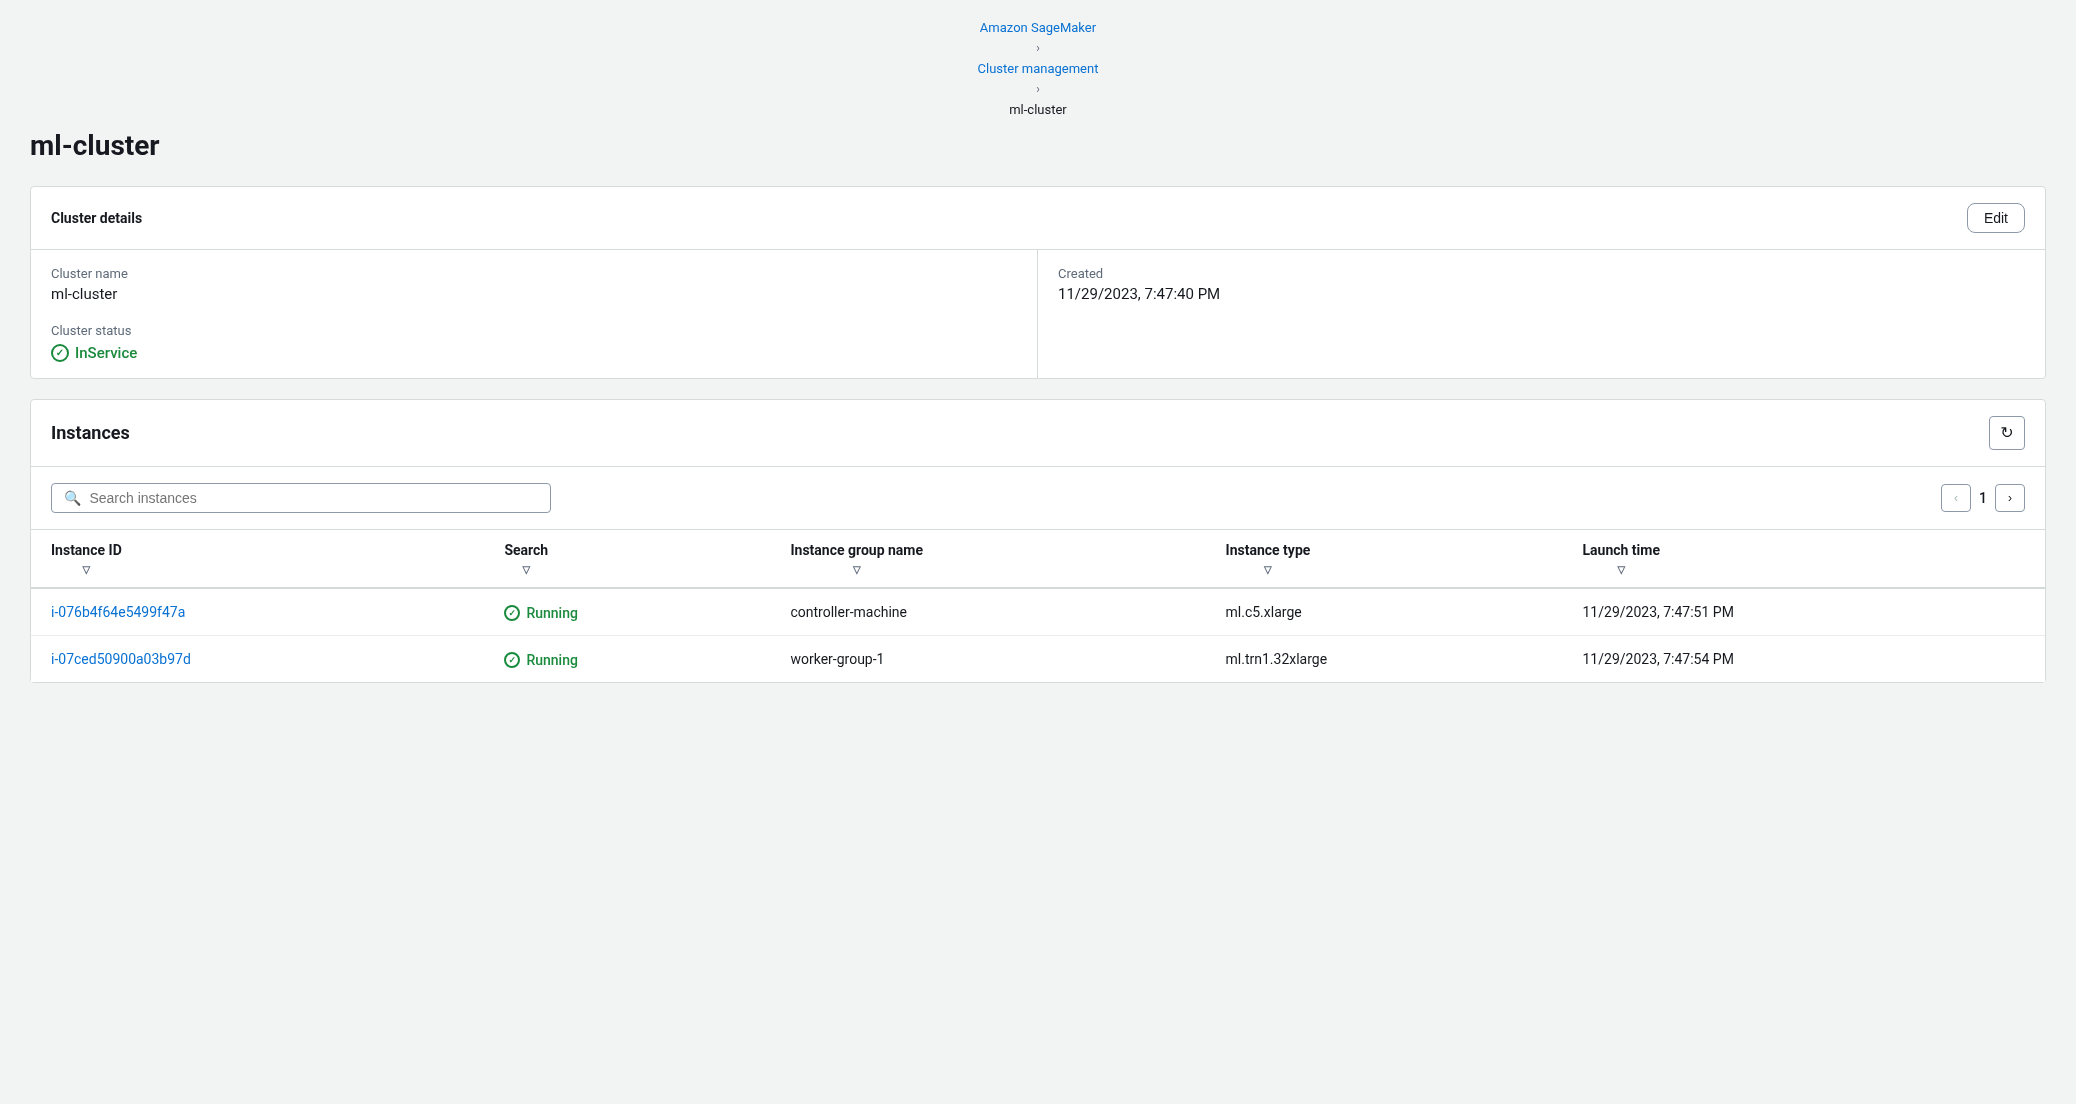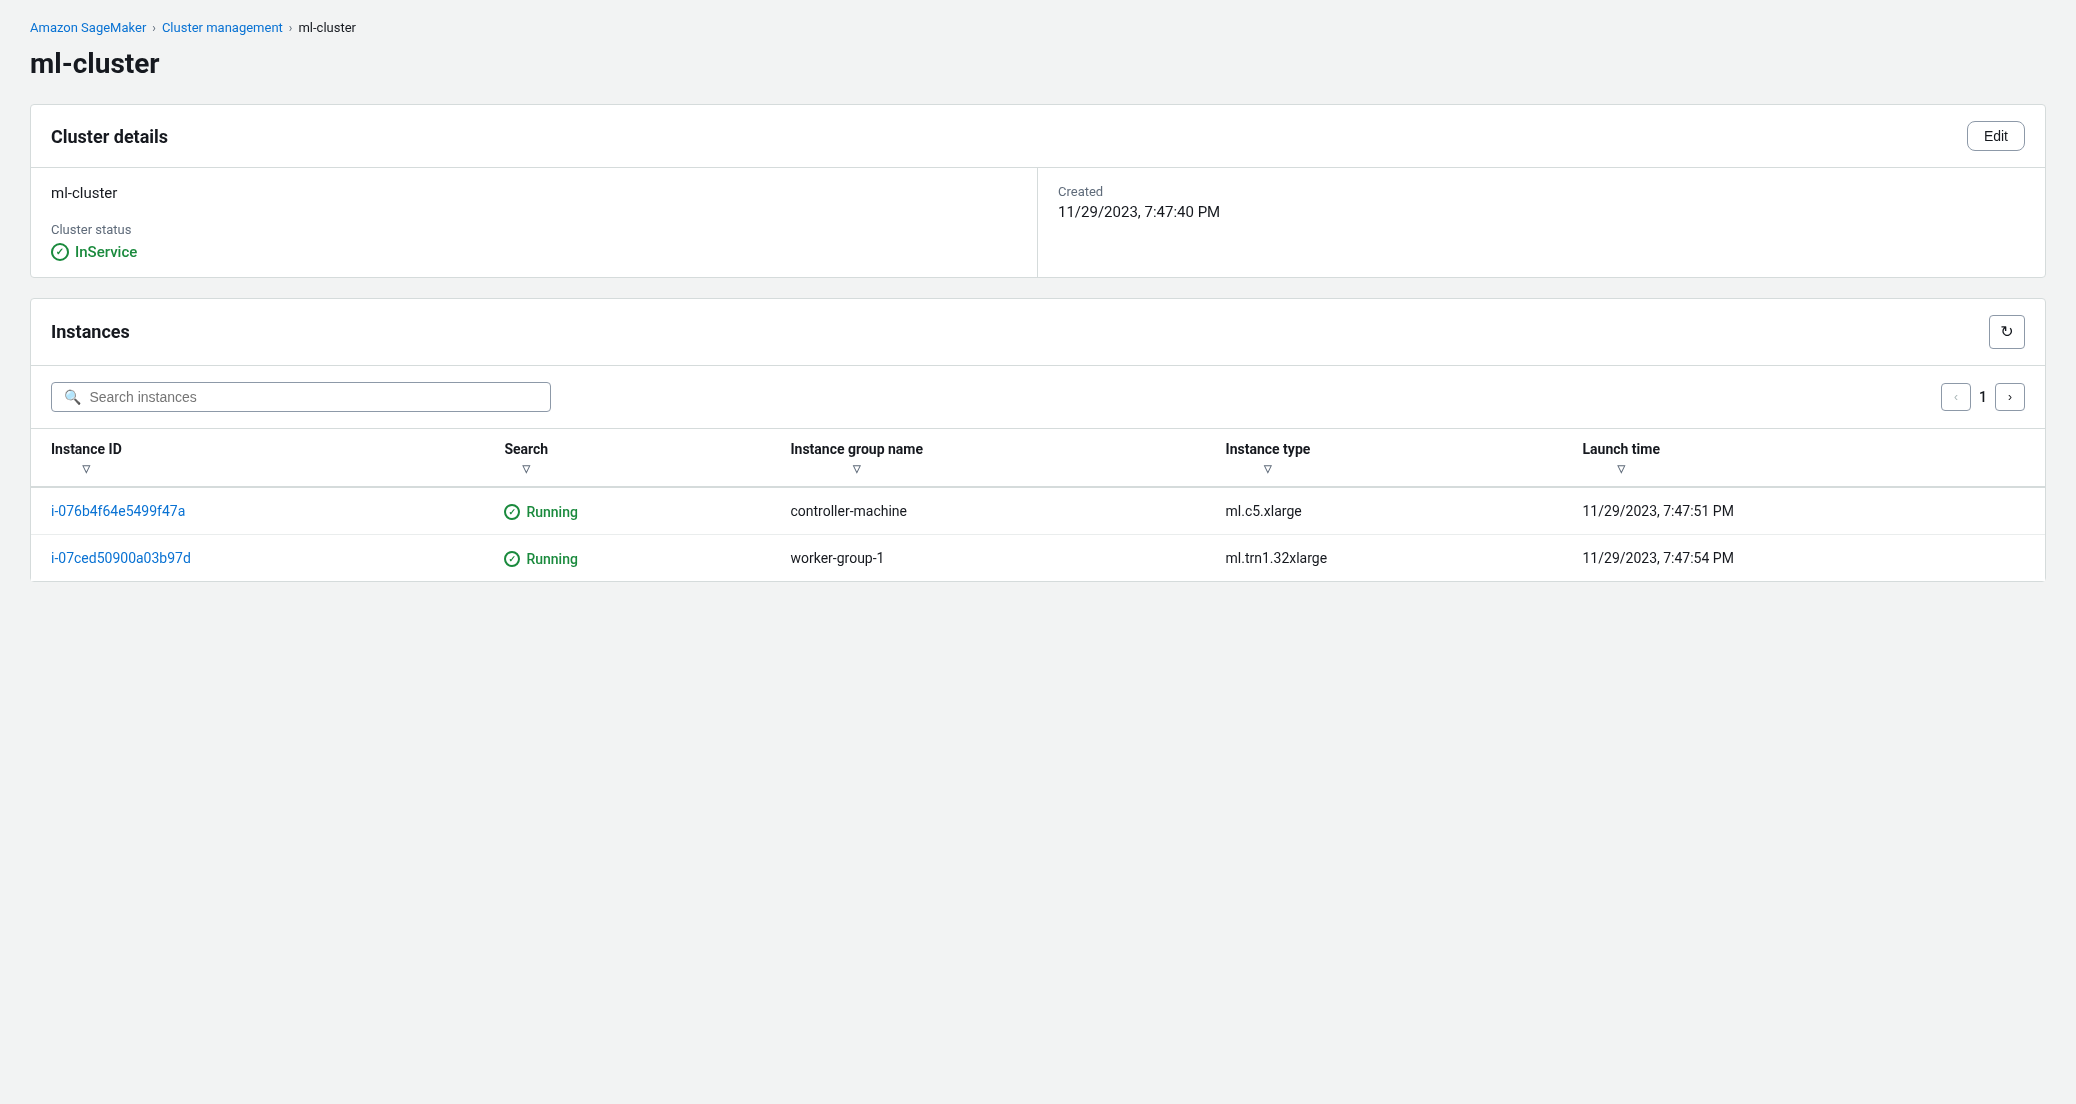--- a/index.html
+++ b/index.html
@@ -20,20 +20,21 @@
       max-width: 2076px;
     }
 
     .breadcrumb {
       display: flex;
       align-items: center;
       gap: 6px;
       margin-bottom: 12px;
       font-size: 13px;
       color: #0972d3;
+      flex-direction: column;
     }
 
     .breadcrumb-item {
       color: #0972d3;
       cursor: pointer;
     }
 
     .breadcrumb-separator {
       color: #5f6b7a;
       font-size: 12px;
@@ -60,21 +61,21 @@
 
     .card-header {
       display: flex;
       align-items: center;
       justify-content: space-between;
       padding: 16px 20px;
       border-bottom: 1px solid #d5dbdb;
     }
 
     .card-title {
-      font-size: 18px;
+      font-size: 14px;
       font-weight: 700;
       color: #16191f;
     }
 
     .btn-edit {
       background: #fff;
       border: 1px solid #8d99a8;
       border-radius: 8px;
       padding: 6px 16px;
       font-size: 14px;
@@ -322,20 +323,21 @@
   <h1 class="page-title">ml-cluster</h1>
 
   <div class="card">
     <div class="card-header">
       <span class="card-title">Cluster details</span>
       <button class="btn-edit">Edit</button>
     </div>
 
     <div class="detail-grid">
       <div class="detail-col">
+        <div class="detail-label">Cluster name</div>
         <div class="detail-value">ml-cluster</div>
 
         <div class="detail-label">Cluster status</div>
         <div class="detail-value">
           <span class="status-badge">
             <span class="status-icon-circle"></span>
             <span>InService</span>
           </span>
         </div>
       </div>

